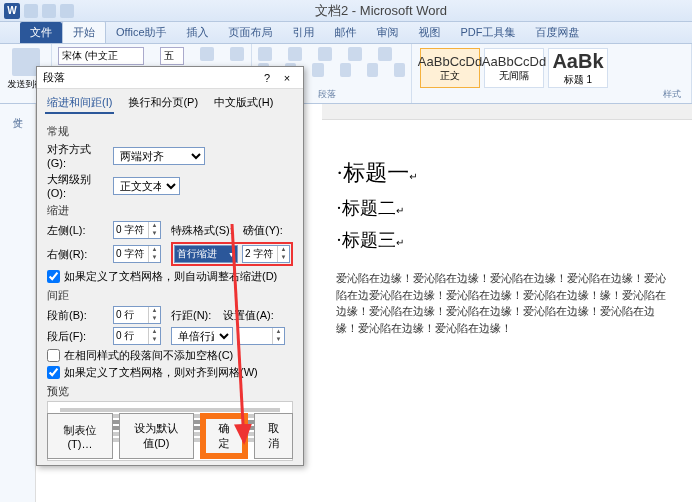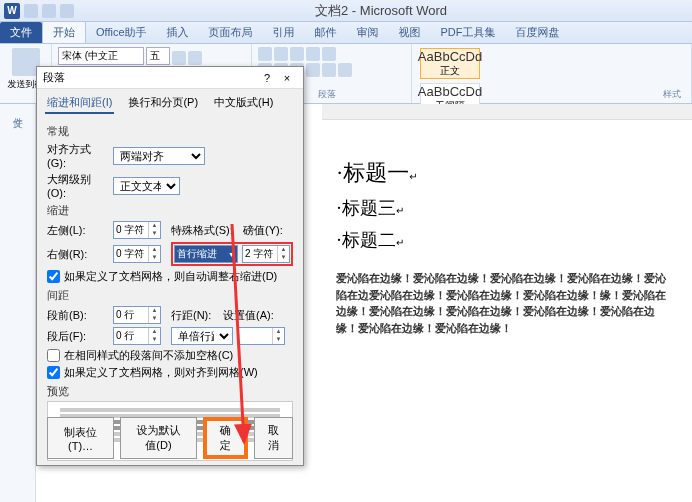--- a/index.html
+++ b/index.html
@@ -6,45 +6,45 @@
 body { width: 692px; height: 502px; background: #fff; font-size: 11px; overflow: hidden; position: relative; }
 
 
 .titlebar { height: 22px; background: linear-gradient(#e8f0fb,#dbe7f7); display: flex; align-items: center; padding: 0 4px; border-bottom: 1px solid #b6c8e0; }
 .titlebar .word-icon { width: 16px; height: 16px; background: #2b579a; color: #fff; font-size: 10px; font-weight: bold; display: flex; align-items: center; justify-content: center; border-radius: 2px; margin-right: 4px; }
 .titlebar .qat { display: flex; gap: 4px; }
 .titlebar .qat span { width: 14px; height: 14px; background: #c3d4ea; border-radius: 2px; }
 .titlebar .title { flex: 1; text-align: center; color: #444; font-size: 13px; }
 
 
-.ribbon-tabs { height: 22px; background: linear-gradient(#e8f0fb,#dbe7f7); display: flex; align-items: flex-end; padding-left: 0; border-bottom: 1px solid #b6c8e0; }
+.ribbon-tabs { height: 22px; background: linear-gradient(#e8f0fb,#dbe7f7); display: flex; align-items: flex-end; padding-left: 20px; border-bottom: 1px solid #b6c8e0; }
 .ribbon-tabs .tab { padding: 3px 10px; font-size: 11px; color: #3b5b8c; cursor: pointer; }
 .ribbon-tabs .tab.file { background: #2b579a; color: #fff; border-radius: 2px 2px 0 0; }
 .ribbon-tabs .tab.active { background: #f4f8fd; border: 1px solid #b6c8e0; border-bottom: none; border-radius: 2px 2px 0 0; }
 
 
 .ribbon { height: 60px; background: #f4f8fd; border-bottom: 1px solid #b6c8e0; display: flex; position: relative; }
 .ribbon .group { border-right: 1px solid #d3dfef; padding: 2px 6px; display: flex; flex-direction: column; }
-.ribbon .small-row { display: flex; gap: 2px; align-items: flex-end; margin: 1px 0; }
+.ribbon .small-row { display: flex; gap: 16px; align-items: flex-start; margin: 1px 0; }
 .ribbon .icon-sm { width: 14px; height: 14px; background: #cbd9ec; border-radius: 2px; }
 .ribbon .font-sel { font-size: 10px; border: 1px solid #aac; padding: 1px 3px; background: #fff; }
 .ribbon .style-box { width: 60px; height: 40px; border: 1px solid #d3dfef; background: #fff; display: flex; flex-direction: column; align-items: center; justify-content: center; font-size: 10px; margin: 2px; }
 .ribbon .style-box.sel { border: 1px solid #f5b13d; background: #fff0d6; }
 .ribbon .style-sample { font-size: 13px; color: #333; }
 .ribbon .glabel { position: absolute; bottom: 2px; font-size: 9px; color: #6b84a8; }
 
 
 .doc-wrap { position: absolute; left: 322px; top: 104px; right: 0; bottom: 0; background: #fff; }
 .ruler { height: 16px; background: #f0f0f0; border-bottom: 1px solid #ddd; }
 .page { padding: 30px 20px 10px 14px; }
 .page h1, .page h2 { font-family: SimSun; font-weight: normal; margin: 8px 0; color: #000; }
 .page h1 { font-size: 22px; }
 .page h2 { font-size: 18px; }
 .page .dot { font-family: SimSun; }
-.page .para { font-size: 11px; line-height: 1.5; color: #333; margin-top: 18px; font-family: SimSun; font-weight: bold; }
+.page .para { font-size: 11px; line-height: 1.5; color: #333; margin-top: 18px; font-family: SimSun; }
 
 
 .dialog { position: absolute; left: 36px; top: 66px; width: 268px; height: 400px; background: #f0f0f0; border: 1px solid #888; box-shadow: 2px 2px 6px rgba(0,0,0,0.3); z-index: 10; }
 .dlg-title { height: 22px; display: flex; align-items: center; padding: 0 6px; background: #fff; border-bottom: 1px solid #ddd; font-size: 11px; }
 .dlg-title .spacer { flex: 1; }
 .dlg-title .ctl { width: 20px; text-align: center; cursor: pointer; }
 .dlg-tabs { display: flex; padding: 4px 8px 0 8px; gap: 12px; font-size: 11px; }
 .dlg-tabs span { padding: 2px 2px; cursor: pointer; }
 .dlg-tabs span.active { border-bottom: 2px solid #2b579a; color: #2b579a; }
 .dlg-body { padding: 6px 10px; font-size: 11px; }
@@ -59,21 +59,21 @@
 .dlg-body .num .spin span { flex: 1; font-size: 6px; text-align: center; line-height: 7px; color: #555; cursor: pointer; }
 .dlg-body .chk { display: flex; align-items: center; gap: 4px; margin: 2px 0; }
 .dlg-body .chk input { margin: 0; }
 .hl-box { border: 2px solid #e33; padding: 1px; display: inline-flex; }
 .special-sel { background: #2b579a; color: #fff; border: 1px solid #7a9ac7; height: 18px; display: inline-flex; align-items: center; padding: 0 2px; width: 64px; font-size: 10px; }
 .special-sel .arrow { margin-left: auto; font-size: 7px; }
 .preview { height: 60px; border: 1px solid #ccc; background: #fff; margin-top: 2px; padding: 4px; overflow: hidden; }
 .preview .ln { height: 4px; background: #ccc; margin: 2px 8px; }
 .dlg-btns { position: absolute; bottom: 6px; left: 0; right: 0; display: flex; gap: 6px; padding: 0 10px; justify-content: flex-start; }
 .dlg-btns button { font-size: 11px; padding: 2px 10px; border: 1px solid #999; background: #f5f5f5; cursor: pointer; }
-.dlg-btns .ok { border: 4px solid #f97316; }
+.dlg-btns .ok { border: 6px solid #f97316; }
 
 
 .arrow-svg { position: absolute; left: 0; top: 0; pointer-events: none; z-index: 20; }
 
 
 .left-strip { position: absolute; left: 0; top: 104px; width: 36px; bottom: 0; background: #f4f8fd; border-right: 1px solid #ddd; }
 .left-strip .vtext { writing-mode: vertical-rl; font-size: 10px; color: #6b84a8; margin: 6px auto; }
 </style>
 </head>
 <body>
@@ -135,21 +135,21 @@
     <div class="small-row">
       <span class="icon-sm"></span>
       <span class="icon-sm"></span>
       <span class="icon-sm"></span>
       <span class="icon-sm"></span>
       <span class="icon-sm"></span>
       <span class="icon-sm"></span>
     </div>
     <div class="glabel" style="left:66px">段落</div>
   </div>
-  <div class="group" style="flex:1;position:relative;display:flex;flex-direction:column">
+  <div class="group" style="flex:1;position:relative;display:flex;flex-direction:row">
     <div class="style-box sel">
       <div class="style-sample">AaBbCcDd</div>
       <div>正文</div>
     </div>
     <div class="style-box">
       <div class="style-sample">AaBbCcDd</div>
       <div>无间隔</div>
     </div>
     <div class="style-box">
       <div class="style-sample" style="font-size:20px;font-weight:bold">AaBk</div>
@@ -160,22 +160,22 @@
 </div>
 
 <div class="left-strip">
   <div class="vtext">文件</div>
 </div>
 
 <div class="doc-wrap">
   <div class="ruler"></div>
   <div class="page">
     <h1><span class="dot">·</span><span>标题一</span><span style="font-size:10px">↵</span></h1>
+    <h2><span class="dot">·</span><span>标题二</span><span style="font-size:10px">↵</span></h2>
     <h2><span class="dot">·</span><span>标题三</span><span style="font-size:10px">↵</span></h2>
-    <h2><span class="dot">·</span><span>标题二</span><span style="font-size:10px">↵</span></h2>
     <div class="para">爱沁陷在边缘！爱沁陷在边缘！爱沁陷在边缘！爱沁陷在边缘！爱沁陷在边爱沁陷在边缘！爱沁陷在边缘！爱沁陷在边缘！缘！爱沁陷在边缘！爱沁陷在边缘！爱沁陷在边缘！爱沁陷在边缘！爱沁陷在边缘！爱沁陷在边缘！爱沁陷在边缘！</div>
   </div>
 </div>
 
 <div class="dialog">
   <div class="dlg-title">
     <span>段落</span>
     <span class="spacer"></span>
     <span class="ctl">?</span>
     <span class="ctl">×</span>

